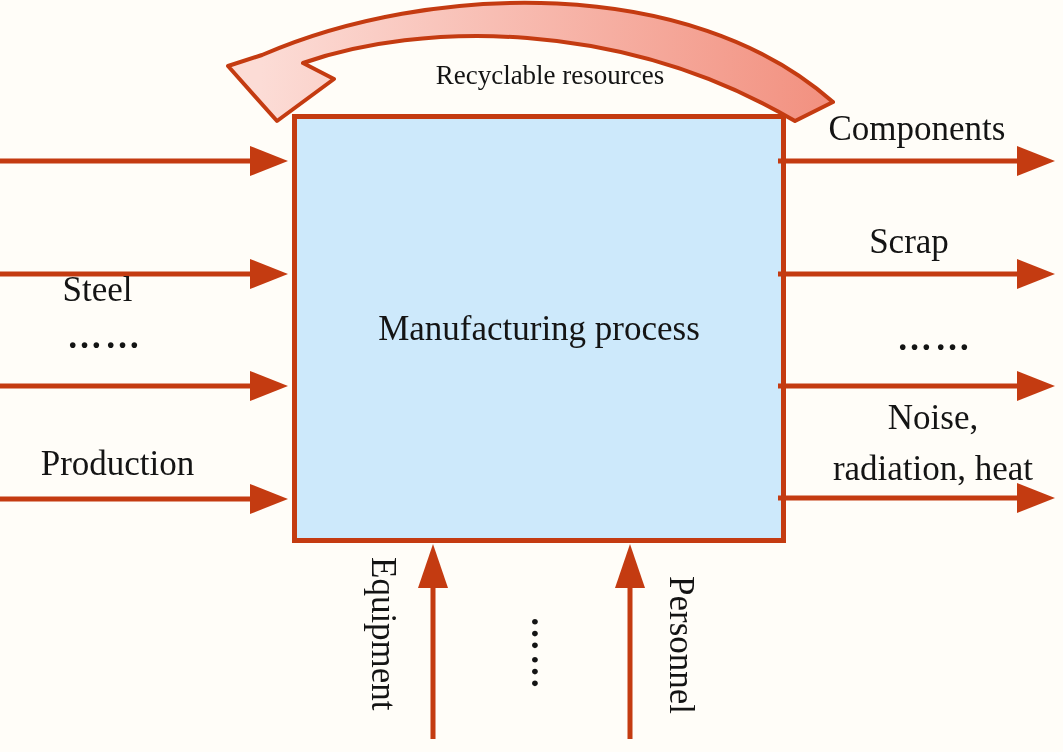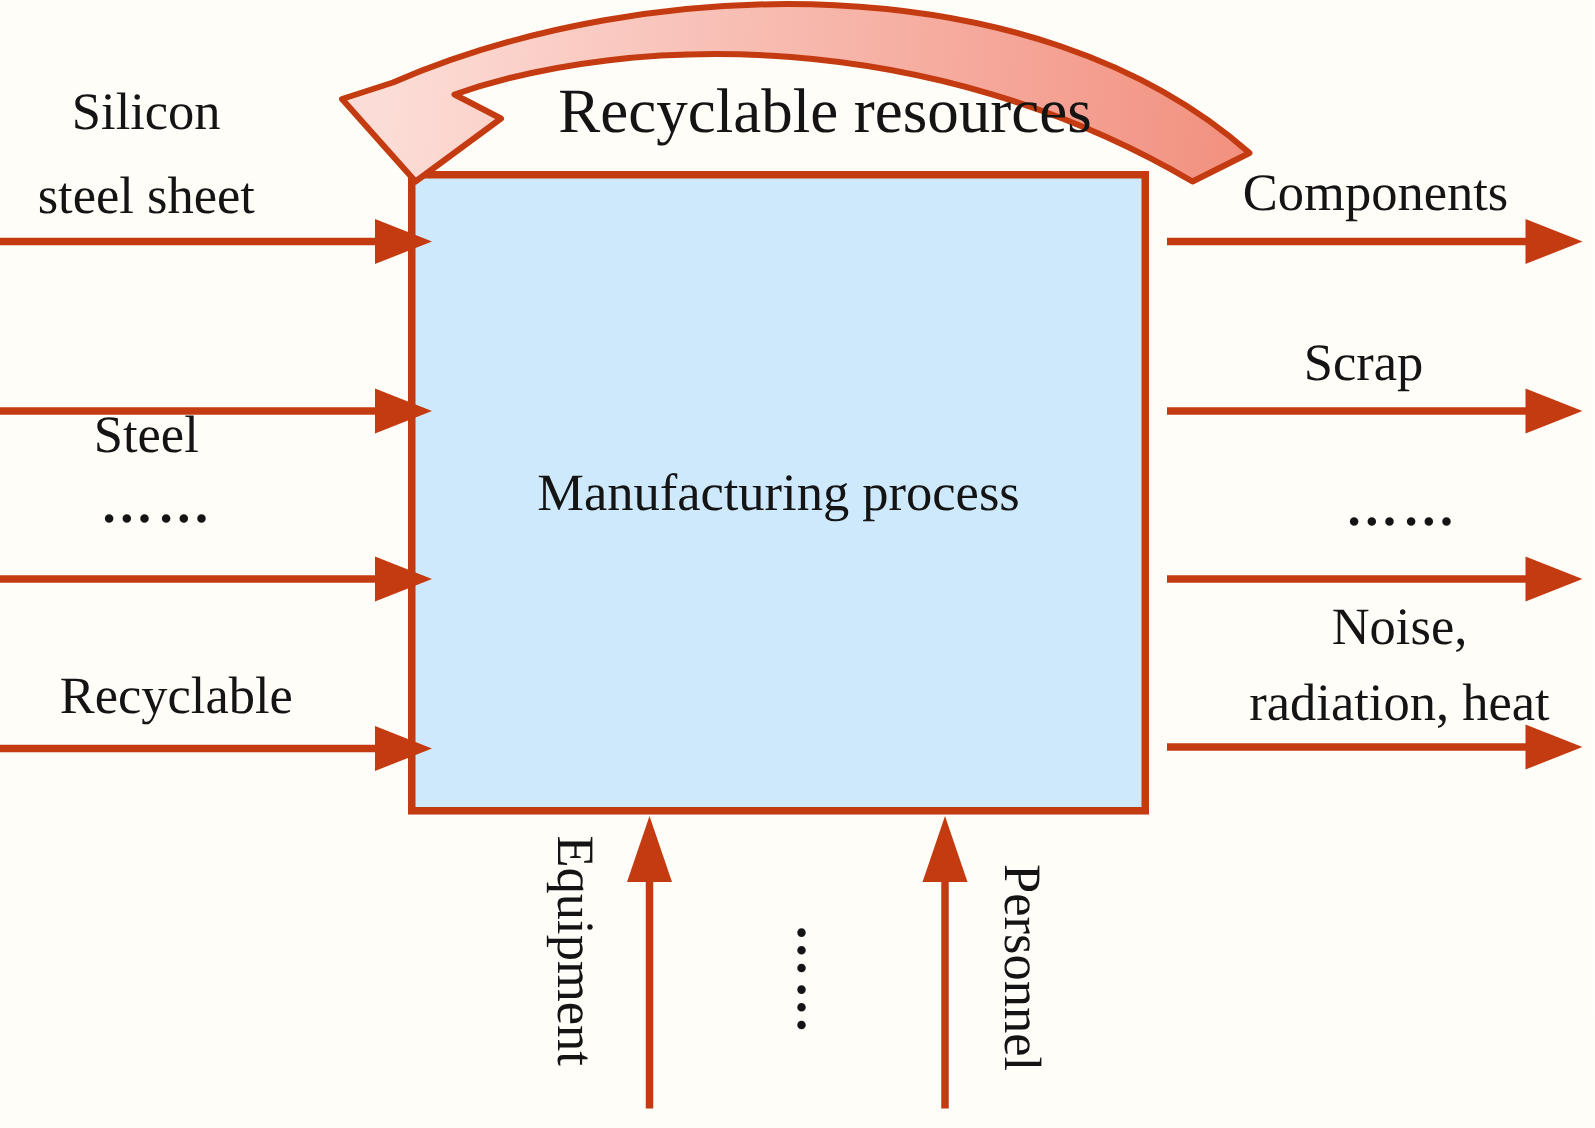--- a/index.html
+++ b/index.html
@@ -25,21 +25,21 @@
   #arrow-layer line {
     stroke: var(--arrow, #c43b11);
     stroke-width: 5;
   }
   #arrow-layer polygon {
     fill: var(--arrow, #c43b11);
     stroke: none;
   }
   .process-box {
     position: absolute;
-    left: 272px; top: 114px;
+    left: 292px; top: 114px;
     width: 494px; height: 429px;
     box-sizing: border-box;
     background: var(--box-fill, #cde9fb);
     border: 5px solid var(--box-border, #c43b11);
     display: flex;
     flex-direction: column;
     justify-content: center;
     align-items: center;
     text-align: center;
     z-index: 1;
@@ -52,21 +52,21 @@
   .label {
     position: absolute;
     text-align: center;
     font-size: 35px;
     line-height: 44px;
     white-space: nowrap;
     z-index: 10;
   }
   .label.two-line-a { line-height: 56px; }
   .label.two-line-b { line-height: 51px; }
-  .label.top-label { font-size: 42px; }
+  .label.top-label { font-size: 27px; }
   .dots-inner {
     display: inline-block;
     font-weight: bold;
     letter-spacing: 3px;
     transform: translateY(-7px);
   }
   .vlabel {
     position: absolute;
     writing-mode: vertical-rl;
     text-orientation: mixed;
@@ -150,29 +150,25 @@
         <polygon points="418,588 433,544 448,588"></polygon>
     </g>
     <g>
       <line x1="630" y1="739" x2="630" y2="586"></line>
         <polygon points="615,588 630,544 645,588"></polygon>
     </g>
   </svg>
 
   <div class="label top-label" style="left:340px; top:53px; width:420px;">Recyclable resources</div>
 
-  <div class="label two-line-a" style="left:0; top:47px; width:195px;">
-    <div>Silicon</div>
-    <div>steel sheet</div>
-  </div>
   <div class="label" style="left:0; top:220px; width:195px;margin-top:48px;">Steel</div>
   <div class="label" style="left:0; top:322px; width:210px;">
     <span class="dots-inner">……</span>
   </div>
-  <div class="label" style="left:10px; top:442px; width:215px;">Recyclable</div>
+  <div class="label" style="left:10px; top:442px; width:215px;">Production</div>
 
   <div class="label" style="left:800px; top:107px; width:234px;">Components</div>
   <div class="label" style="left:792px; top:220px; width:234px;">Scrap</div>
   <div class="label" style="left:818px; top:324px; width:234px;">
     <span class="dots-inner">……</span>
   </div>
   <div class="label two-line-b" style="left:803px; top:392px; width:260px;">
     <div>Noise,</div>
     <div>radiation, heat</div>
   </div>

